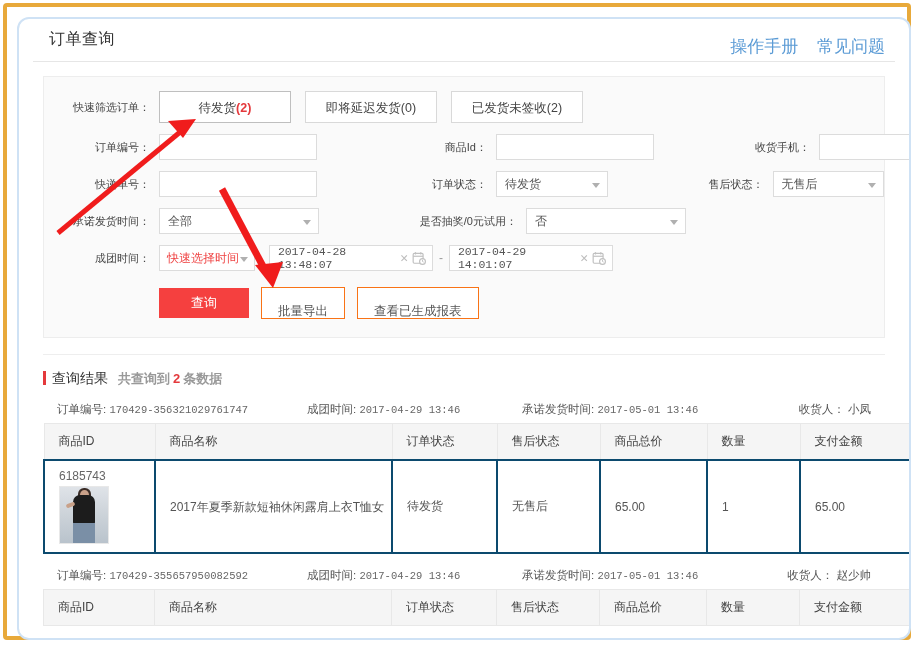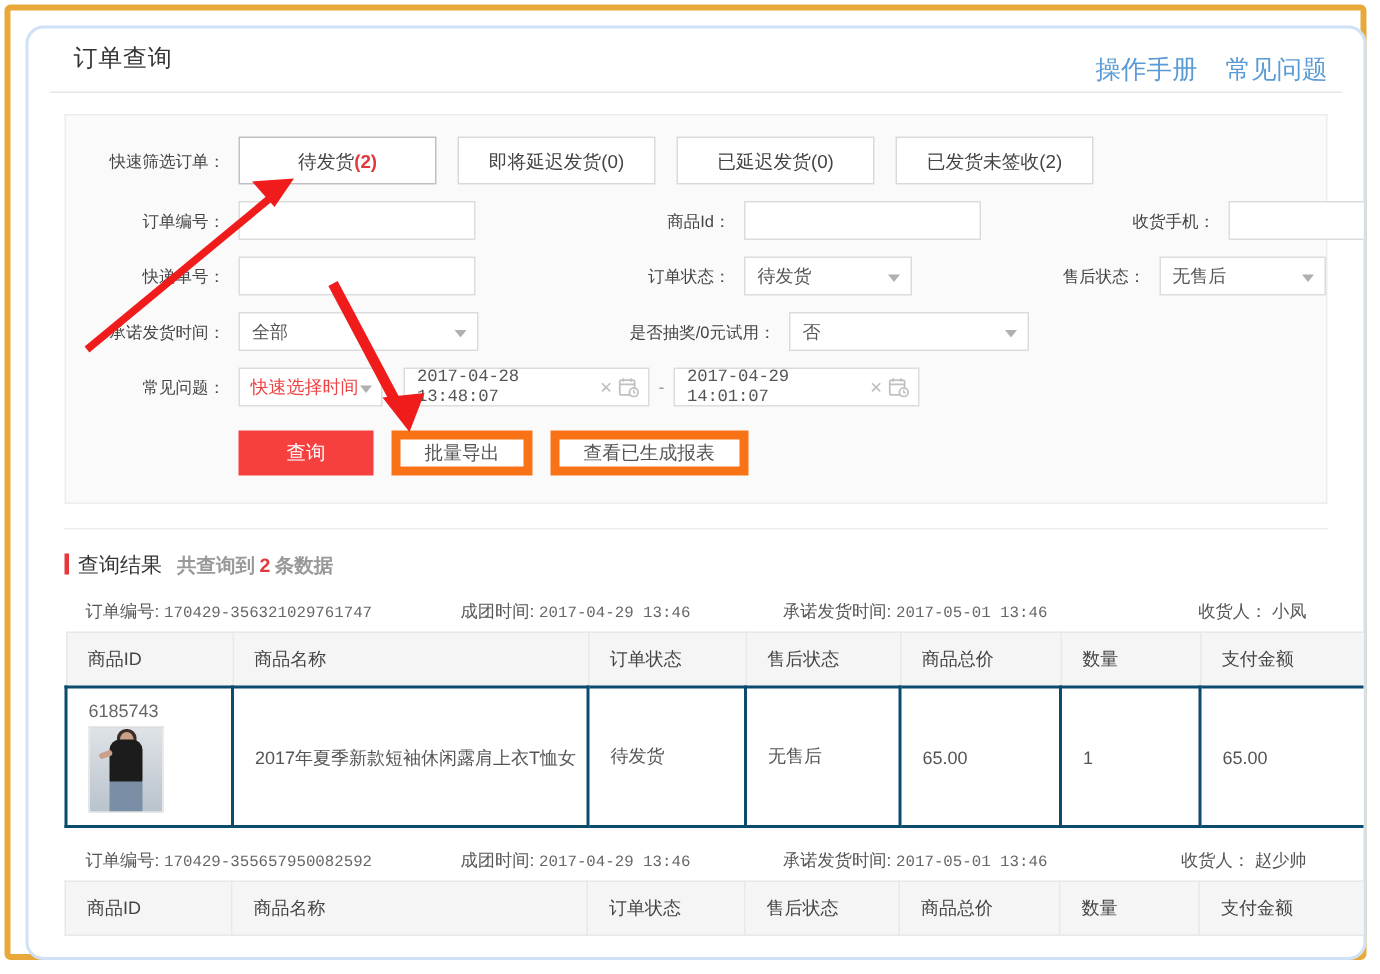--- a/index.html
+++ b/index.html
@@ -225,24 +225,24 @@
     color: #fff;
     border: none;
     font-size: 13px;
     cursor: pointer;
     margin-right: 12px;
     font-family: inherit;
   }
   .btn-default {
     height: 30px;
     background: #fff;
-    border: 6px solid #f97316;
+    border: 1px solid #f97316;
     color: #555;
     font-size: 12.5px;
-    padding: 0 16px;
+    padding: 15px 16px;
     cursor: pointer;
     margin-right: 12px;
     font-family: inherit;
   }
 
   
   .result-head {
     margin: 16px 24px 0 24px;
     border-top: 1px solid #eeeeee;
     padding-top: 14px;
@@ -390,23 +390,20 @@
 
       <div class="row">
         <div class="lbl">快速筛选订单：</div>
         <div class="quick-btn active">
           <span>待发货</span><span class="num-hl">(2)</span>
         </div>
         <div class="quick-btn">
           <span>即将延迟发货</span><span>(0)</span>
         </div>
         <div class="quick-btn">
-          <span>已延迟发货</span><span>(0)</span>
-        </div>
-        <div class="quick-btn">
           <span>已发货未签收</span><span>(2)</span>
         </div>
       </div>
 
       <div class="row">
         <div class="lbl">订单编号：</div>
         <input class="txt" type="text" value="" style="">
         <div class="gap"></div>
         <div class="lbl">商品Id：</div>
         <input class="txt" type="text" value="" style="">
@@ -440,21 +437,21 @@
         </div>
         <div class="gap"></div>
         <div class="lbl wide">是否抽奖/0元试用：</div>
         <div class="sel">
           <span>否</span>
           <span class="caret"></span>
         </div>
       </div>
 
       <div class="row">
-        <div class="lbl">常见问题：</div>
+        <div class="lbl">成团时间：</div>
         <div class="sel-mini">
           <span>快速选择时间</span>
           <span class="caret"></span>
         </div>
         <div class="datebox">
           <span class="dtext">2017-04-28 13:48:07</span>
           <span class="clear-x">✕</span>
           <svg class="cal-ic" viewBox="0 0 24 24">
             <rect x="2" y="4" width="17" height="17" rx="2" fill="none" stroke="#8d8d8d" stroke-width="2"></rect>
             <line x1="2" y1="9" x2="19" y2="9" stroke="#8d8d8d" stroke-width="2"></line>

